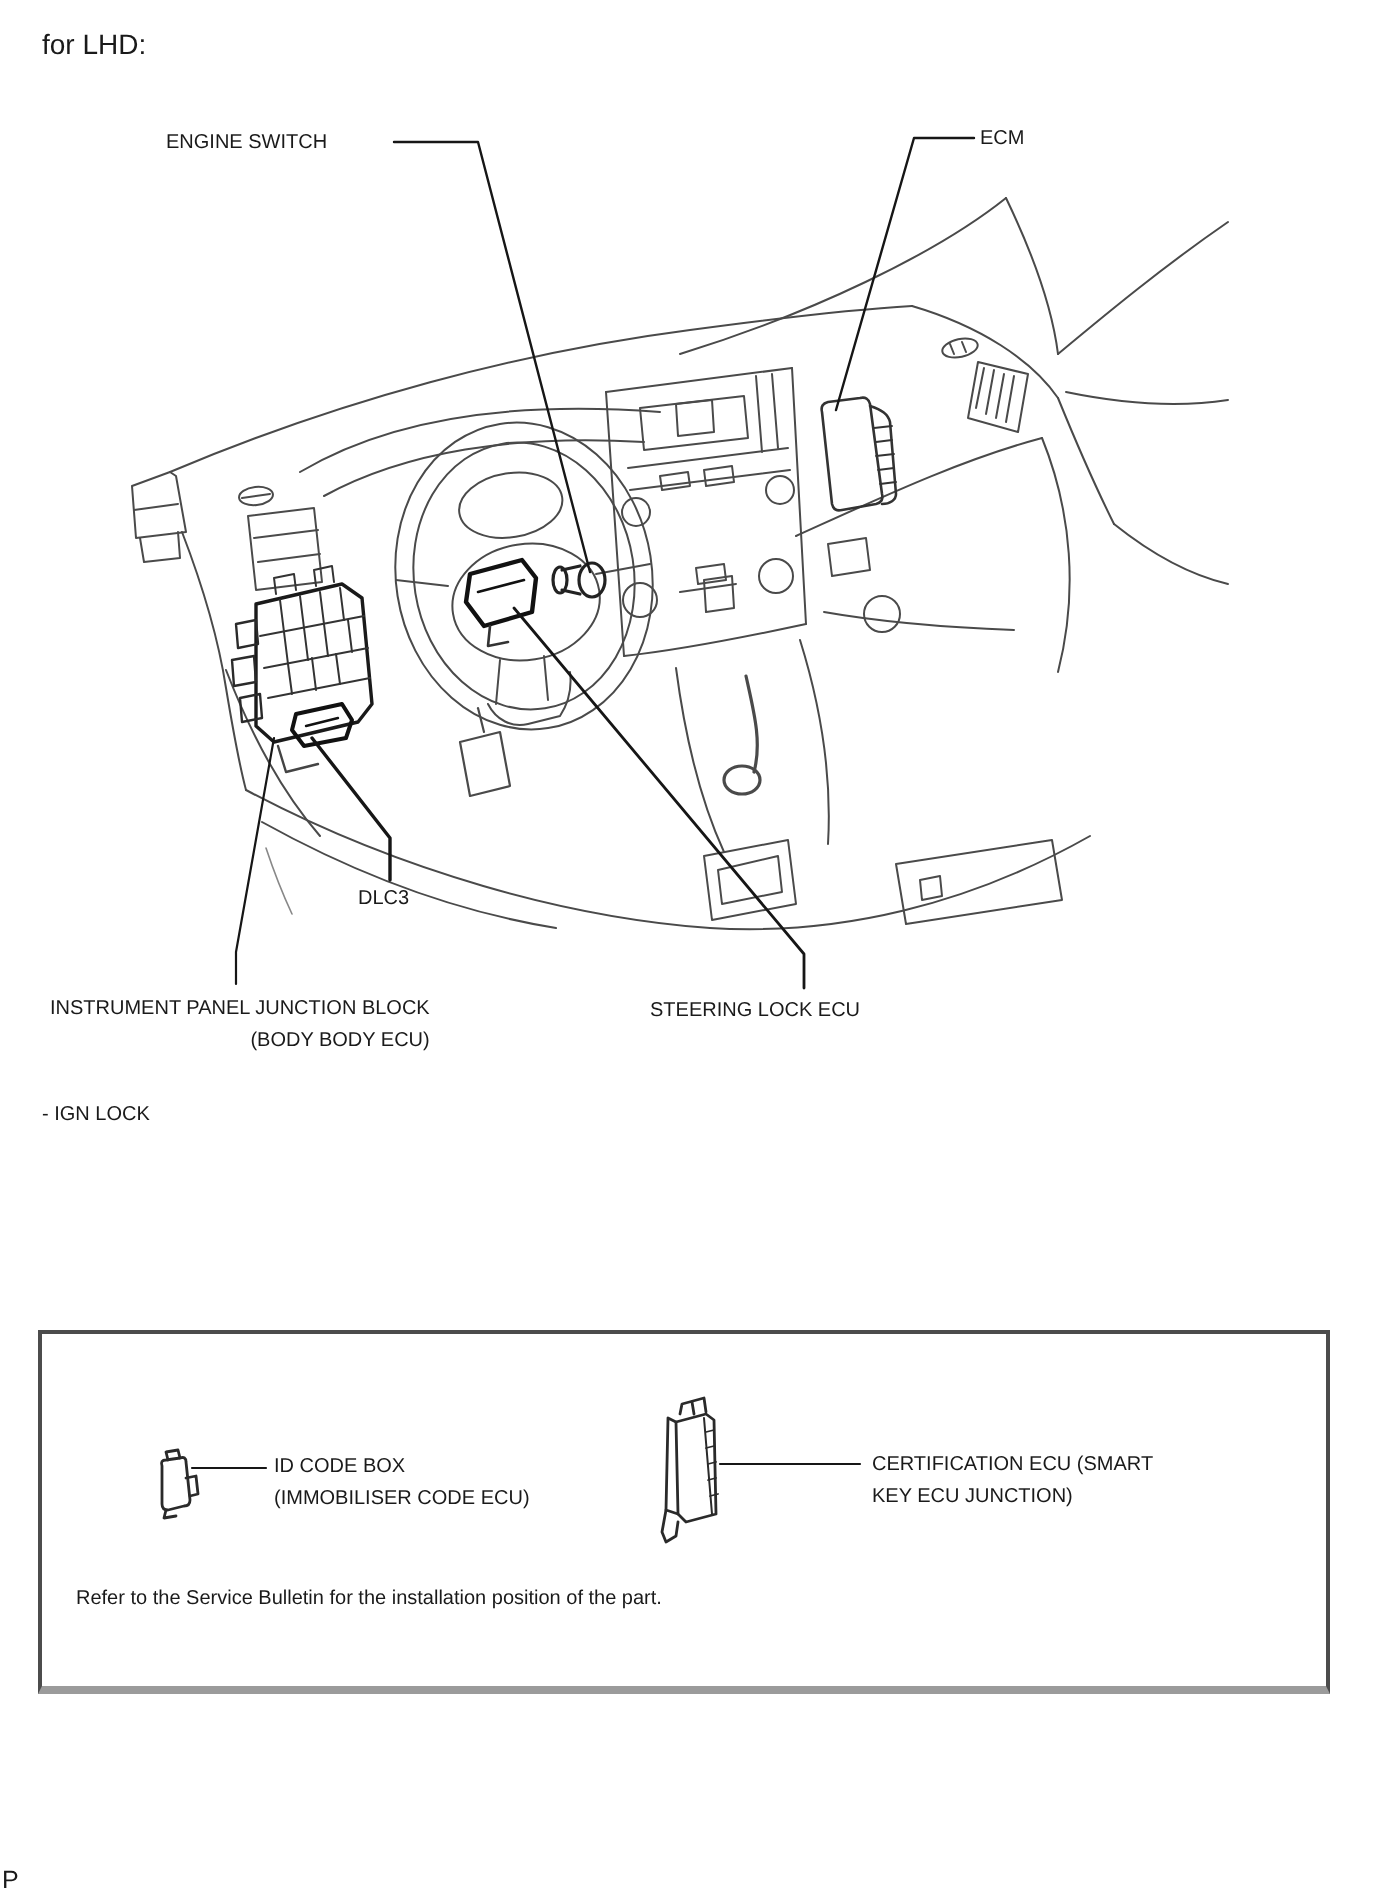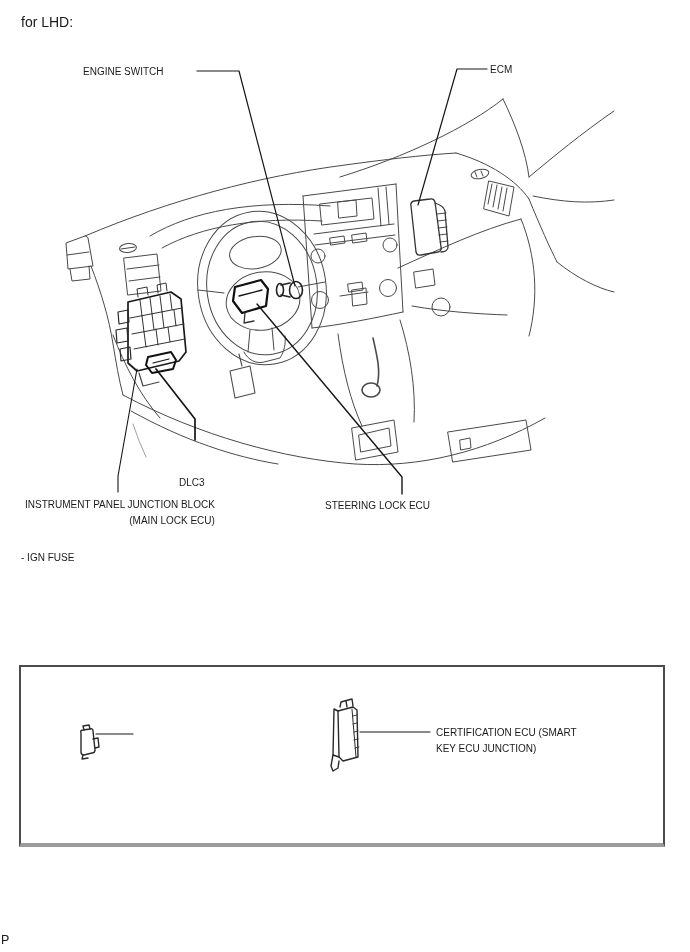--- a/index.html
+++ b/index.html
@@ -187,35 +187,40 @@
     </g>
     <path d="M360,732 L430,732" stroke="#161616" stroke-width="1.1"></path>
   </svg>
 
   <div class="label header" style="left:21px; top:15px;">for LHD:</div>
 
   <div class="label" style="left:83px; top:64px;">ENGINE SWITCH</div>
 
   <div class="label" style="left:490px; top:62px;text-align:center;">ECM</div>
 
-  <div class="label" style="left:179px; top:442px;margin-top:33px;">DLC3</div>
+  <div class="label" style="left:179px; top:442px;">DLC3</div>
 
   <div class="label" style="left:25px; top:497px;text-align:right;">
     <div>INSTRUMENT PANEL JUNCTION BLOCK</div>
-    <div>(MAIN LOCK ECU)</div>
+    <div>(BODY BODY ECU)</div>
   </div>
 
   <div class="label" style="left:325px; top:498px;">STEERING LOCK ECU</div>
 
-  <div class="label" style="left:21px; top:550px;">- IGN FUSE</div>
+  <div class="label" style="left:21px; top:550px;">- IGN LOCK</div>
 
   <div class="infobox"></div>
 
+  <div class="label" style="left:137px; top:726px; line-height:16px;">
+    <div>ID CODE BOX</div>
+    <div>(IMMOBILISER CODE ECU)</div>
+  </div>
 
   <div class="label" style="left:436px; top:725px; line-height:16px;">
     <div>CERTIFICATION ECU (SMART</div>
     <div>KEY ECU JUNCTION)</div>
   </div>
 
+  <div class="label" style="left:38px; top:792px;">Refer to the Service Bulletin for the installation position of the part.</div>
 
   <div class="footer-marker">P</div>
 
 </div>
 
 </body></html>

